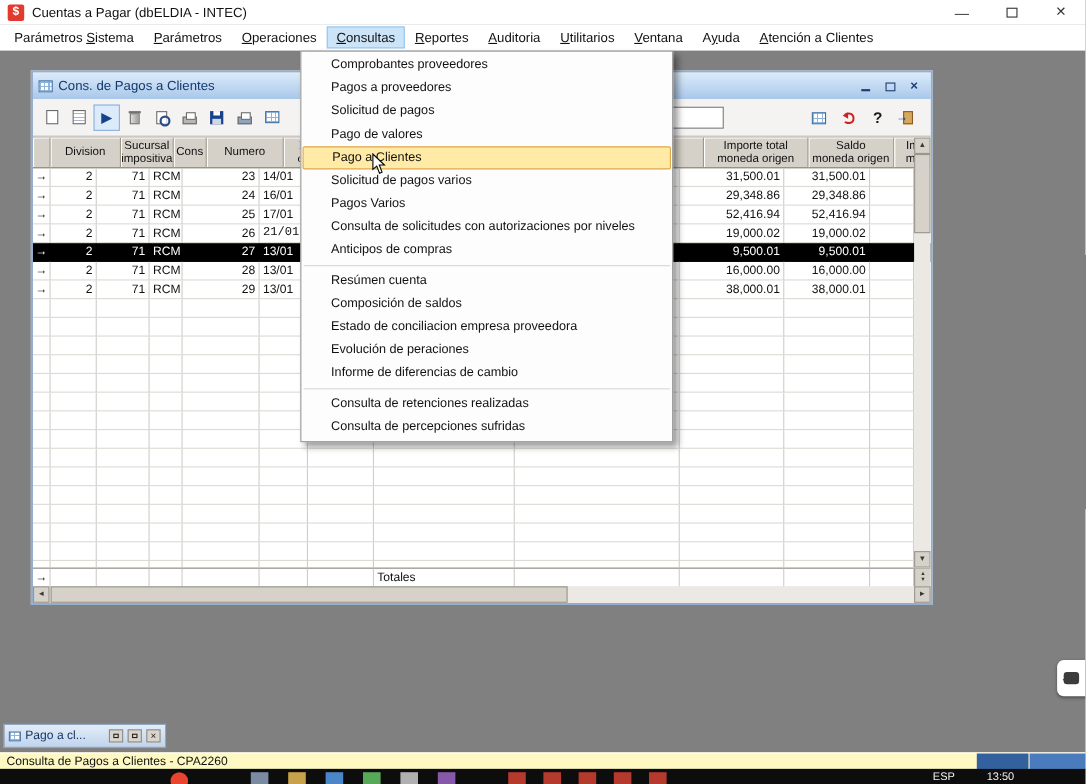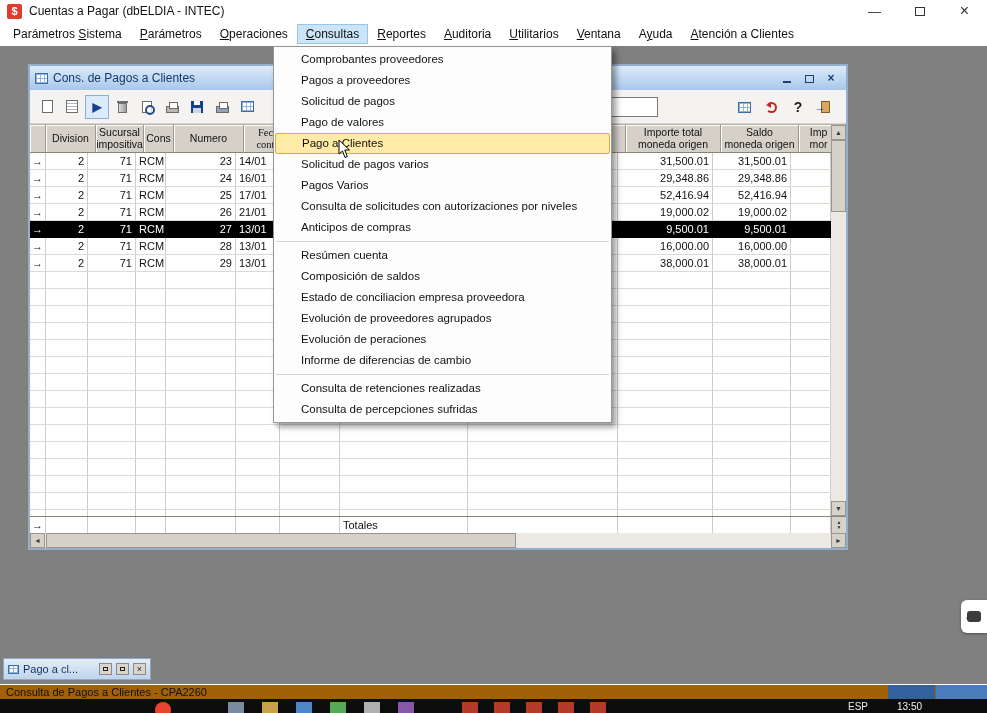--- a/index.html
+++ b/index.html
@@ -122,21 +122,21 @@
   
   .mini-window { position:absolute; left:3px; top:658px; width:148px; height:22px;
                  background:linear-gradient(#e3edf8,#c0d4ec); border:1px solid #8fa8c8;
                  display:flex; align-items:center; padding:0 4px; gap:4px; z-index:15; }
   .mini-title { font-size:11px; color:#12325e; white-space:nowrap; overflow:hidden; flex:1; }
   .mini-btn { width:13px; height:12px; background:#d9d5cd; border:1px solid #8a8a8a; display:flex;
               align-items:center; justify-content:center; font-size:9px; color:#222; flex:none; }
   .mini-box { width:5px; height:4px; border:1px solid #222; }
 
   
-  .statusbar { position:absolute; left:0; top:684px; width:100%; height:15px; background:#a16207;
+  .statusbar { position:absolute; left:0; top:684px; width:100%; height:15px; background:#fef9c3;
                border-top:1px solid #fff; font-size:11px; color:#111; line-height:15px; padding-left:6px; z-index:20; }
   .sb-panel1 { position:absolute; left:888px; top:0; width:47px; height:15px; background:var(--statusbar-blue); }
   .sb-panel2 { position:absolute; left:936px; top:0; width:51px; height:15px; background:var(--statusbar-blue-2); }
   .taskbar { position:absolute; left:0; top:699px; width:100%; height:14px; background:#0d0d0d; z-index:20; overflow:hidden; }
   .tb-icon { position:absolute; top:3px; width:16px; height:16px; }
   .tb-icon.circle { border-radius:50%; }
   .tb-lang { position:absolute; left:848px; top:2px; color:#eee; font-size:10px; }
   .tb-time { position:absolute; left:897px; top:2px; color:#eee; font-size:10px; }
 
   
@@ -238,21 +238,21 @@
           </div>
           <div class="tb-btn">
             <span class="tbi icon-exit-icon"></span>
           </div>
         </span>
     </div>
 
     <div class="grid">
       <div class="grid-header">
           <div class="gh" style="width: 16px;"></div>
-          <div class="gh" style="width: 50px; text-align: right;">Division</div>
+          <div class="gh" style="width: 64px; text-align: right;">Division</div>
           <div class="gh" style="width: 48px;">Sucursal
 impositiva</div>
           <div class="gh" style="width: 30px;">Cons</div>
           <div class="gh" style="width: 70px;">Numero</div>
           <div class="gh" style="width: 44px; font-family: Liberation Serif, serif;">Fec
 cont</div>
           <div class="gh" style="width: 60px;"></div>
           <div class="gh" style="width: 128px;"></div>
           <div class="gh" style="width: 150px;"></div>
           <div class="gh" style="width: 95px;">Importe total
@@ -304,21 +304,21 @@
             <div class="gc a-right" style="width: 95px;">52,416.94</div>
             <div class="gc a-right" style="width: 78px;">52,416.94</div>
             <div class="gc a-right" style="width: 40px;"></div>
           </div>
           <div class="gr">
             <div class="gc a-center" style="width: 16px;">→</div>
             <div class="gc a-right" style="width: 42px;">2</div>
             <div class="gc a-right" style="width: 48px;">71</div>
             <div class="gc a-left" style="width: 30px;">RCM</div>
             <div class="gc a-right" style="width: 70px;">26</div>
-            <div class="gc a-left" style="width: 44px;">21/01</div>
+            <div class="gc a-left" style="width: 44px; font-family: Liberation Mono, monospace;">21/01</div>
             <div class="gc a-left" style="width: 60px;"></div>
             <div class="gc a-left" style="width: 128px;"></div>
             <div class="gc a-left" style="width: 150px;"></div>
             <div class="gc a-right" style="width: 95px;">19,000.02</div>
             <div class="gc a-right" style="width: 78px;">19,000.02</div>
             <div class="gc a-right" style="width: 40px;"></div>
           </div>
           <div class="gr sel">
             <div class="gc a-center" style="width: 16px;">→</div>
             <div class="gc a-right" style="width: 42px;">2</div>
@@ -622,21 +622,20 @@
       <div class="dd-item">Pago de valores</div>
       <div class="dd-item hl">Pago a Clientes</div>
       <div class="dd-item">Solicitud de pagos varios</div>
       <div class="dd-item">Pagos Varios</div>
       <div class="dd-item">Consulta de solicitudes con autorizaciones por niveles</div>
       <div class="dd-item">Anticipos de compras</div>
       <div class="menu-sep"></div>
       <div class="dd-item">Resúmen cuenta</div>
       <div class="dd-item">Composición de saldos</div>
       <div class="dd-item">Estado de conciliacion empresa proveedora</div>
-      <div class="dd-item">Evolución de proveedores agrupados</div>
       <div class="dd-item">Evolución de peraciones</div>
       <div class="dd-item">Informe de diferencias de cambio</div>
       <div class="menu-sep"></div>
       <div class="dd-item">Consulta de retenciones realizadas</div>
       <div class="dd-item">Consulta de percepciones sufridas</div>
     </div>
 
   <svg class="cursor" width="13" height="20" viewBox="0 0 13 20">
     <path d="M1 1 L1 15 L4.5 12 L7 18.5 L9.3 17.5 L6.8 11 L11.5 11 Z" fill="#ffffff" stroke="#000000" stroke-width="1"></path>
   </svg>

